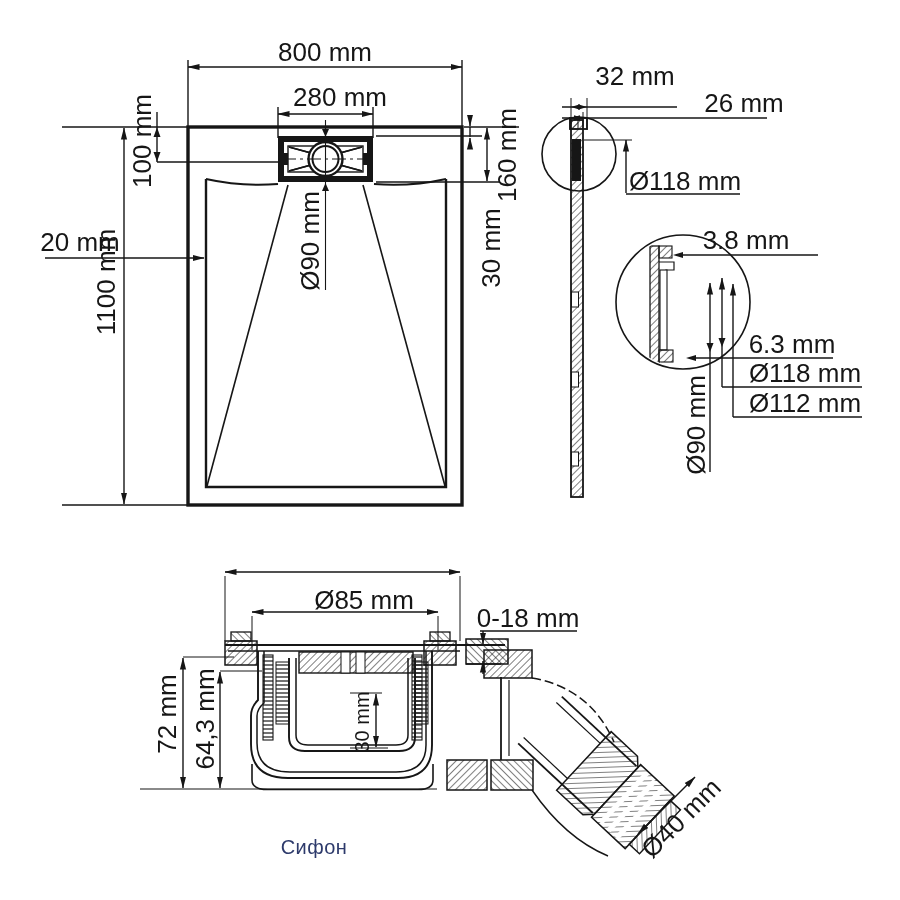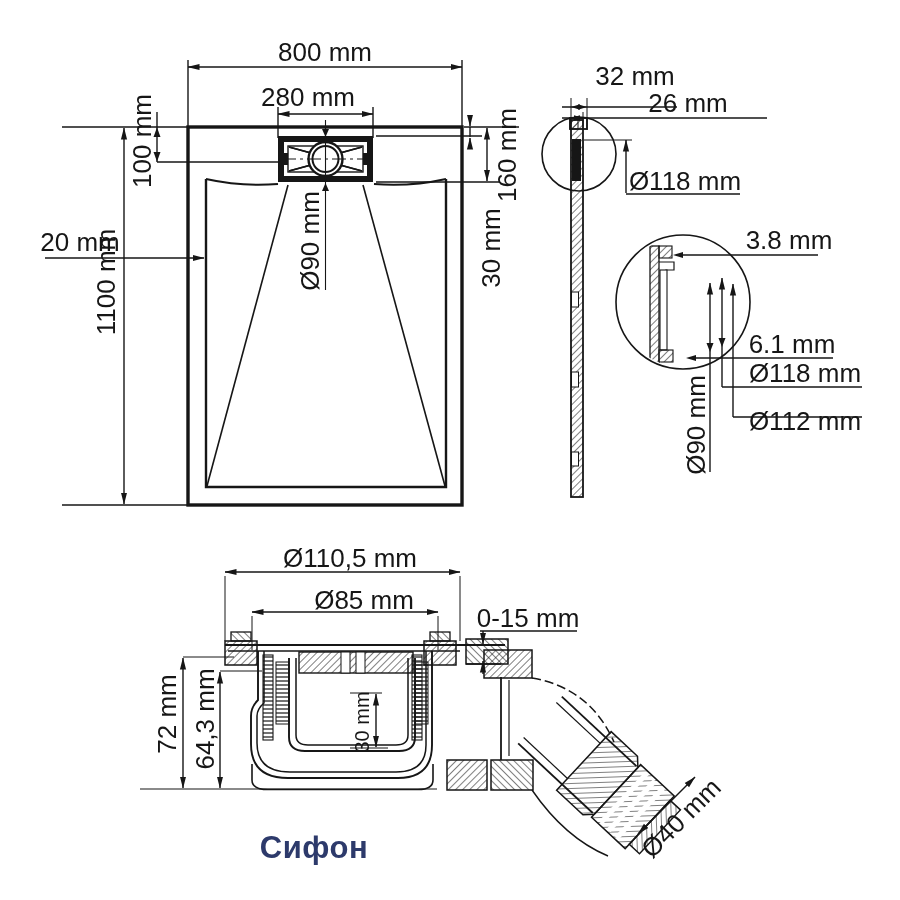--- a/index.html
+++ b/index.html
@@ -5,21 +5,21 @@
   html,body{margin:0;padding:0;background:#fff;}
   body{width:900px;height:900px;position:relative;overflow:hidden;
        font-family:"Liberation Sans", sans-serif;}
   #canvas{position:absolute;left:0;top:0;width:900px;height:900px;}
   svg{position:absolute;left:0;top:0;}
   .lbl{position:absolute;font-size:26px;color:#161616;white-space:nowrap;
        transform:translate(-50%,-50%);line-height:1;z-index:5;}
   .v{transform:translate(-50%,-50%) rotate(-90deg);}
   .d45{transform:translate(-50%,-50%) rotate(-45deg);}
   .small{font-size:20px;}
-  .cap{font-size:31px;font-weight:bold;color:#2d3a6b;letter-spacing:0.5px;}
+  .cap{font-size:20px;font-weight:normal;color:#2d3a6b;letter-spacing:0.5px;}
 </style>
 </head>
 <body>
 
 <div id="canvas">
 
 <svg width="900" height="900" viewBox="0 0 900 900" stroke="#161616" fill="none" stroke-width="1.4">
   <defs>
     <marker id="ar" viewBox="0 0 12 8" refX="11.5" refY="4" markerWidth="12" markerHeight="8" orient="auto-start-reverse" markerUnits="userSpaceOnUse">
       <path d="M0,0.9 L12,4 L0,7.1 z" fill="#161616" stroke="none"></path>
@@ -220,40 +220,39 @@
         <rect x="652" y="686" width="5" height="68" fill="#fff" stroke="none"></rect>
         <rect x="663" y="686" width="5" height="68" fill="#fff" stroke="none"></rect>
         <rect x="674" y="686" width="5" height="68" fill="#fff" stroke="none"></rect>
         <rect x="690" y="690" width="14" height="60" fill="url(#h2)" stroke-width="1.5"></rect>
       </g>
     </g>
   </g>
 </svg>
 
 <div class="lbl" style="left:325px;top:52px">800 mm</div>
-<div class="lbl" style="left:308px;top:97px">280 mm</div>
+<div class="lbl" style="left:340px;top:97px">280 mm</div>
 <div class="lbl v" style="left:142px;top:141px">100 mm</div>
 <div class="lbl v" style="left:507px;top:155px">160 mm</div>
 <div class="lbl v" style="left:491px;top:248px">30 mm</div>
 <div class="lbl" style="left:80px;top:242px">20 mm</div>
 <div class="lbl v" style="left:106px;top:282px">1100 mm</div>
 <div class="lbl v" style="left:310px;top:241px">Ø90 mm</div>
 
 <div class="lbl" style="left:635px;top:76px">32 mm</div>
-<div class="lbl" style="left:688px;top:103px">26 mm</div>
+<div class="lbl" style="left:744px;top:103px">26 mm</div>
 <div class="lbl" style="left:685px;top:181px">Ø118 mm</div>
-<div class="lbl" style="left:789px;top:240px">3.8 mm</div>
-<div class="lbl" style="left:792px;top:344px">6.1 mm</div>
+<div class="lbl" style="left:746px;top:240px">3.8 mm</div>
+<div class="lbl" style="left:792px;top:344px">6.3 mm</div>
 <div class="lbl" style="left:805px;top:373px">Ø118 mm</div>
-<div class="lbl" style="left:805px;top:421px">Ø112 mm</div>
+<div class="lbl" style="left:805px;top:403px">Ø112 mm</div>
 <div class="lbl v" style="left:696px;top:425px">Ø90 mm</div>
 
-<div class="lbl" style="left:350px;top:558px">Ø110,5 mm</div>
 <div class="lbl" style="left:364px;top:600px">Ø85 mm</div>
-<div class="lbl" style="left:528px;top:618px">0-15 mm</div>
+<div class="lbl" style="left:528px;top:618px">0-18 mm</div>
 <div class="lbl v" style="left:167px;top:714px">72 mm</div>
 <div class="lbl v" style="left:205px;top:719px">64,3 mm</div>
 <div class="lbl v small" style="left:362px;top:722px">30 mm</div>
 <div class="lbl d45" style="left:681px;top:818px">Ø40 mm</div>
 
 <div class="lbl cap" style="left:314px;top:847px">Сифон</div>
 
 </div>
 
 </body></html>

